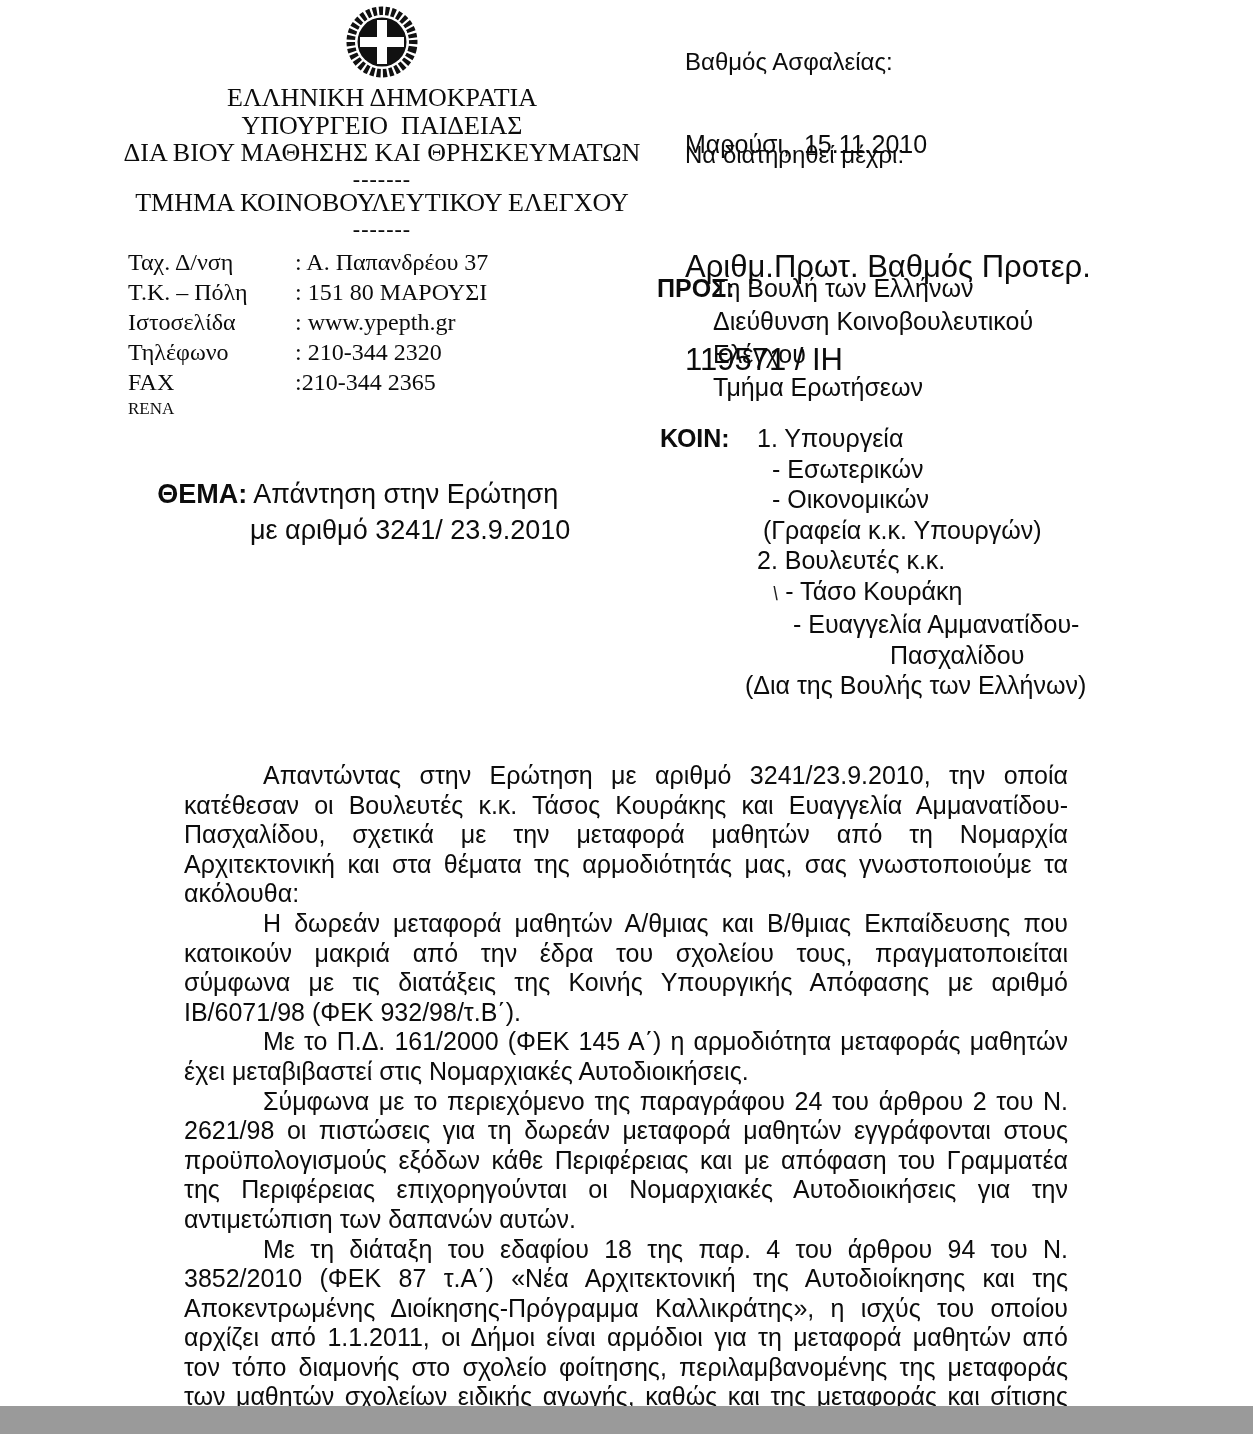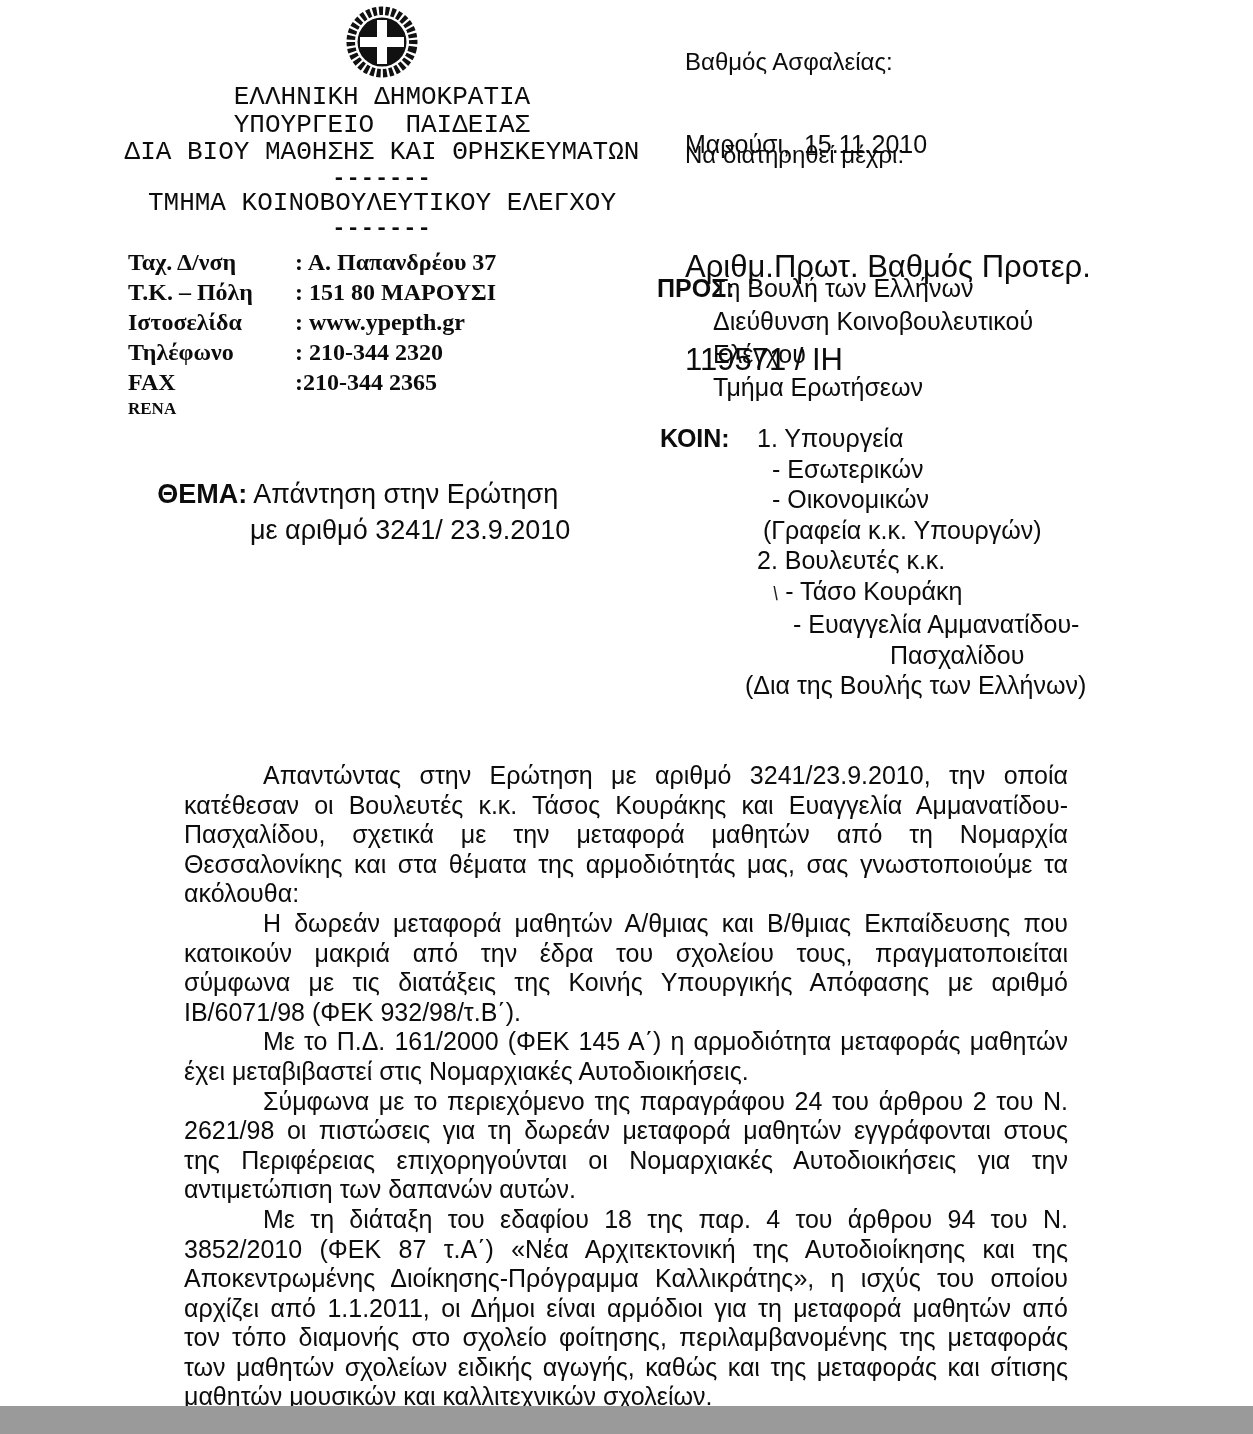--- a/index.html
+++ b/index.html
@@ -14,31 +14,31 @@
   }
   
   .security{
     position:absolute;left:685px;top:-16px;
     font-size:24px;line-height:31px;white-space:pre;
   }
   
   .letterhead{
     position:absolute;left:98px;top:6px;width:568px;
     text-align:center;
-    font-family:Liberation Mono, monospace;
+    font-family:Liberation Serif, serif;
   }
   .emblem{display:block;margin:0 auto 6px auto;}
   .gov-line{font-size:26px;line-height:27.5px;white-space:pre;}
   .divider{font-size:22px;line-height:15px;font-weight:bold;letter-spacing:1px;margin:4px 0 3px 0;}
   .dept-line{font-size:26px;line-height:28px;margin-top:0;white-space:pre;}
   
   .contact{
     position:absolute;left:128px;top:247px;
     font-family:"Liberation Serif","DejaVu Serif",serif;
-    font-size:24px;line-height:30px;font-weight:bold;
+    font-size:24px;line-height:30px;
   }
   .contact-row{display:flex;white-space:pre;}
   .c-label{width:167px;}
   .c-value{}
   .contact-note{font-size:17px;line-height:22px;margin-top:1px;}
   
   .city-date{position:absolute;left:685px;top:130px;font-size:25px;white-space:pre;}
   .protocol{position:absolute;left:685px;top:189px;font-size:31px;line-height:31px;white-space:pre;}
   
   .recipient{position:absolute;left:657px;top:272px;font-size:25px;line-height:33px;}
@@ -142,36 +142,37 @@
   <div class="subject">
     <div><span class="subject-label">ΘΕΜΑ:</span> <span>Απάντηση στην Ερώτηση</span></div>
     <div class="subject-line2">με αριθμό 3241/ 23.9.2010</div>
   </div>
 
   <div class="body-text">
       <div class="para">
         <div class="bline first">Απαντώντας στην Ερώτηση με αριθμό 3241/23.9.2010, την οποία</div>
         <div class="bline">κατέθεσαν οι Βουλευτές κ.κ. Τάσος Κουράκης και Ευαγγελία Αμμανατίδου-</div>
         <div class="bline">Πασχαλίδου, σχετικά με την μεταφορά μαθητών από τη Νομαρχία</div>
-        <div class="bline">Θεσσαλονίκης και στα θέματα της αρμοδιότητάς μας, σας γνωστοποιούμε τα</div>
+        <div class="bline">Αρχιτεκτονική και στα θέματα της αρμοδιότητάς μας, σας γνωστοποιούμε τα</div>
         <div class="bline last">ακόλουθα:</div>
       </div>
       <div class="para">
         <div class="bline first">Η δωρεάν μεταφορά μαθητών Α/θμιας και Β/θμιας Εκπαίδευσης που</div>
         <div class="bline">κατοικούν μακριά από την έδρα του σχολείου τους, πραγματοποιείται</div>
         <div class="bline">σύμφωνα με τις διατάξεις της Κοινής Υπουργικής Απόφασης με αριθμό</div>
         <div class="bline last">ΙΒ/6071/98 (ΦΕΚ 932/98/τ.Β΄).</div>
       </div>
       <div class="para">
         <div class="bline first">Με το Π.Δ. 161/2000 (ΦΕΚ 145 Α΄) η αρμοδιότητα μεταφοράς μαθητών</div>
         <div class="bline last">έχει μεταβιβαστεί στις Νομαρχιακές Αυτοδιοικήσεις.</div>
       </div>
       <div class="para">
         <div class="bline first">Σύμφωνα με το περιεχόμενο της παραγράφου 24 του άρθρου 2 του Ν.</div>
         <div class="bline">2621/98 οι πιστώσεις για τη δωρεάν μεταφορά μαθητών εγγράφονται στους</div>
+        <div class="bline">προϋπολογισμούς εξόδων κάθε Περιφέρειας και με απόφαση του Γραμματέα</div>
         <div class="bline">της Περιφέρειας επιχορηγούνται οι Νομαρχιακές Αυτοδιοικήσεις για την</div>
         <div class="bline last">αντιμετώπιση των δαπανών αυτών.</div>
       </div>
       <div class="para">
         <div class="bline first">Με τη διάταξη του εδαφίου 18 της παρ. 4 του άρθρου 94 του Ν.</div>
         <div class="bline">3852/2010 (ΦΕΚ 87 τ.Α΄) «Νέα Αρχιτεκτονική της Αυτοδιοίκησης και της</div>
         <div class="bline">Αποκεντρωμένης Διοίκησης-Πρόγραμμα Καλλικράτης», η ισχύς του οποίου</div>
         <div class="bline">αρχίζει από 1.1.2011, οι Δήμοι είναι αρμόδιοι για τη μεταφορά μαθητών από</div>
         <div class="bline">τον τόπο διαμονής στο σχολείο φοίτησης, περιλαμβανομένης της μεταφοράς</div>
         <div class="bline">των μαθητών σχολείων ειδικής αγωγής, καθώς και της μεταφοράς και σίτισης</div>

